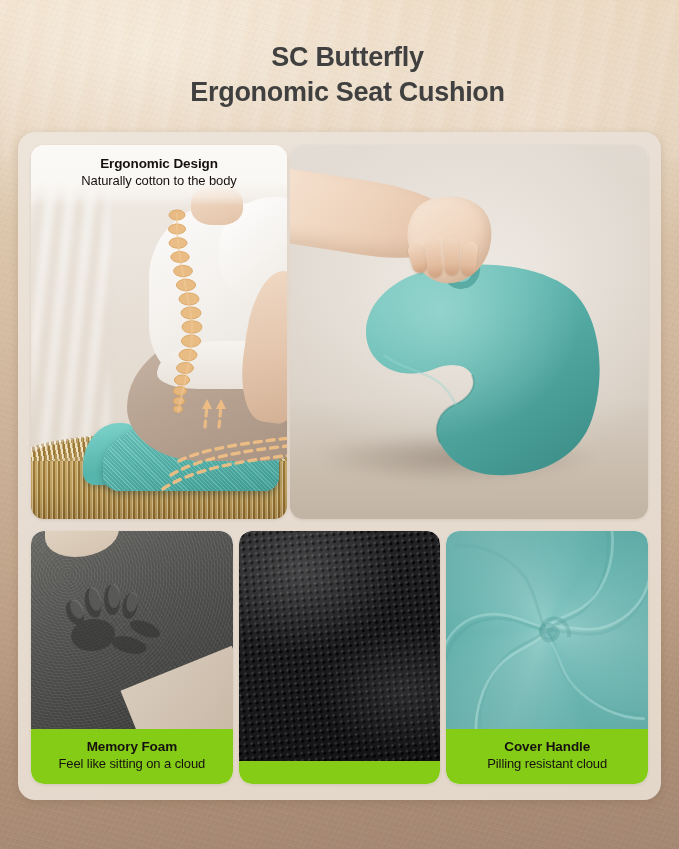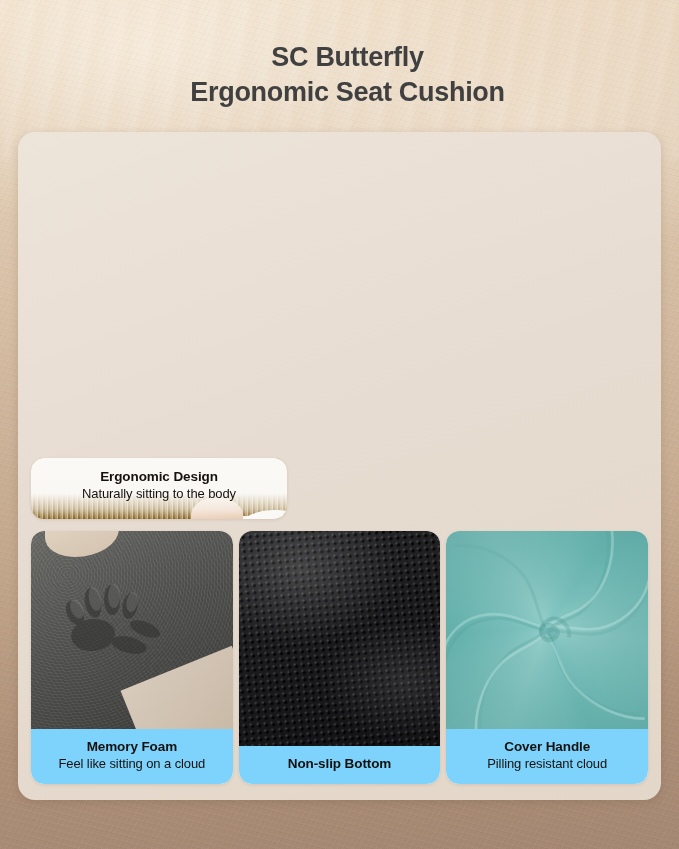--- a/index.html
+++ b/index.html
@@ -45,21 +45,21 @@
   
   .panel{
     position:absolute; left:18px; top:132px; width:643px; height:668px;
     border-radius:17px;
     background:linear-gradient(160deg,#EDE4DA 0%,#E7DCD1 45%,#E3D7C9 100%);
     box-shadow:0 2px 8px rgba(90,65,45,.18);
     padding:13px;
     display:flex; flex-direction:column; gap:12px;
   }
 
-  .top-row{ display:flex; gap:3px; height:374px;align-items:flex-end; }
+  .top-row{ display:flex; gap:3px; height:374px; }
   .bottom-row{ display:flex; gap:6px; height:253px; }
 
   .card{
     position:relative; overflow:hidden;
     border-radius:13px;
     background:#F7F4F0;
     box-shadow:0 1px 3px rgba(80,60,40,.12);
   }
   .card-left{ width:256px; }
   .card-right{ flex:1; }
@@ -75,21 +75,21 @@
 
   .cap-top-left{
     background:linear-gradient(180deg,#FBF9F6 0%,#FAF8F5 58%,rgba(250,248,245,.55) 84%,rgba(250,248,245,0) 100%);
     padding-bottom:18px;
   }
   .cap-top-right{
     background:linear-gradient(180deg,rgba(246,242,238,.93) 0%,rgba(242,237,232,.80) 55%,rgba(238,232,226,.28) 85%,rgba(238,232,226,0) 100%);
     padding-bottom:18px;
   }
   .cap-bottom{
-    background:#7dd3fc; border-radius:0 0 13px 13px;
+    background:#84cc16; border-radius:0 0 13px 13px;
     padding:10px 4px 13px;
   }
 
   
   .photo{ position:absolute; inset:0; z-index:1; }
 
   .pl-bg{
     position:absolute; inset:0;
     background:linear-gradient(175deg,#F2EDE7 0%,#EBE4DC 30%,#E4DBD1 60%,#DCD2C6 100%);
   }
@@ -370,21 +370,21 @@
             <g fill="#EFBE84" opacity="0.95">
               <path d="M80 2 l5 10 l-10 0 z"></path>
               <path d="M94 2 l5 10 l-10 0 z"></path>
             </g>
           </svg>
         </div>
       </div>
 
       <div class="cap cap-top-left">
         <div class="t">Ergonomic Design</div>
-        <div class="s">Naturally sitting to the body</div>
+        <div class="s">Naturally cotton to the body</div>
       </div>
     </div>
 
     <div class="card card-right">
       <div class="photo">
         <div class="pr-bg"></div>
         <div class="pr-floor"></div>
         <div class="pr-vign"></div>
         <div class="pr-shadow"></div>
 
@@ -464,21 +464,20 @@
       </div>
     </div>
 
     <div class="card b-card">
       <div class="b-img">
         <div class="mesh"></div>
         <div class="mesh-dots"></div>
         <div class="mesh-sheen"></div>
       </div>
       <div class="cap cap-bottom">
-        <div class="t">Non-slip Bottom</div>
       </div>
     </div>
 
     <div class="card b-card">
       <div class="b-img">
         <div class="fabric"></div>
         <div class="swirl">
           <svg viewBox="0 0 200 190" preserveAspectRatio="none" xmlns="http://www.w3.org/2000/svg">
             <g fill="none" stroke="#5FA8A4" stroke-width="3" opacity="0.40" stroke-linecap="round">
               <path d="M100 96 C112 84 130 86 142 70 C156 52 164 26 160 0"></path>

